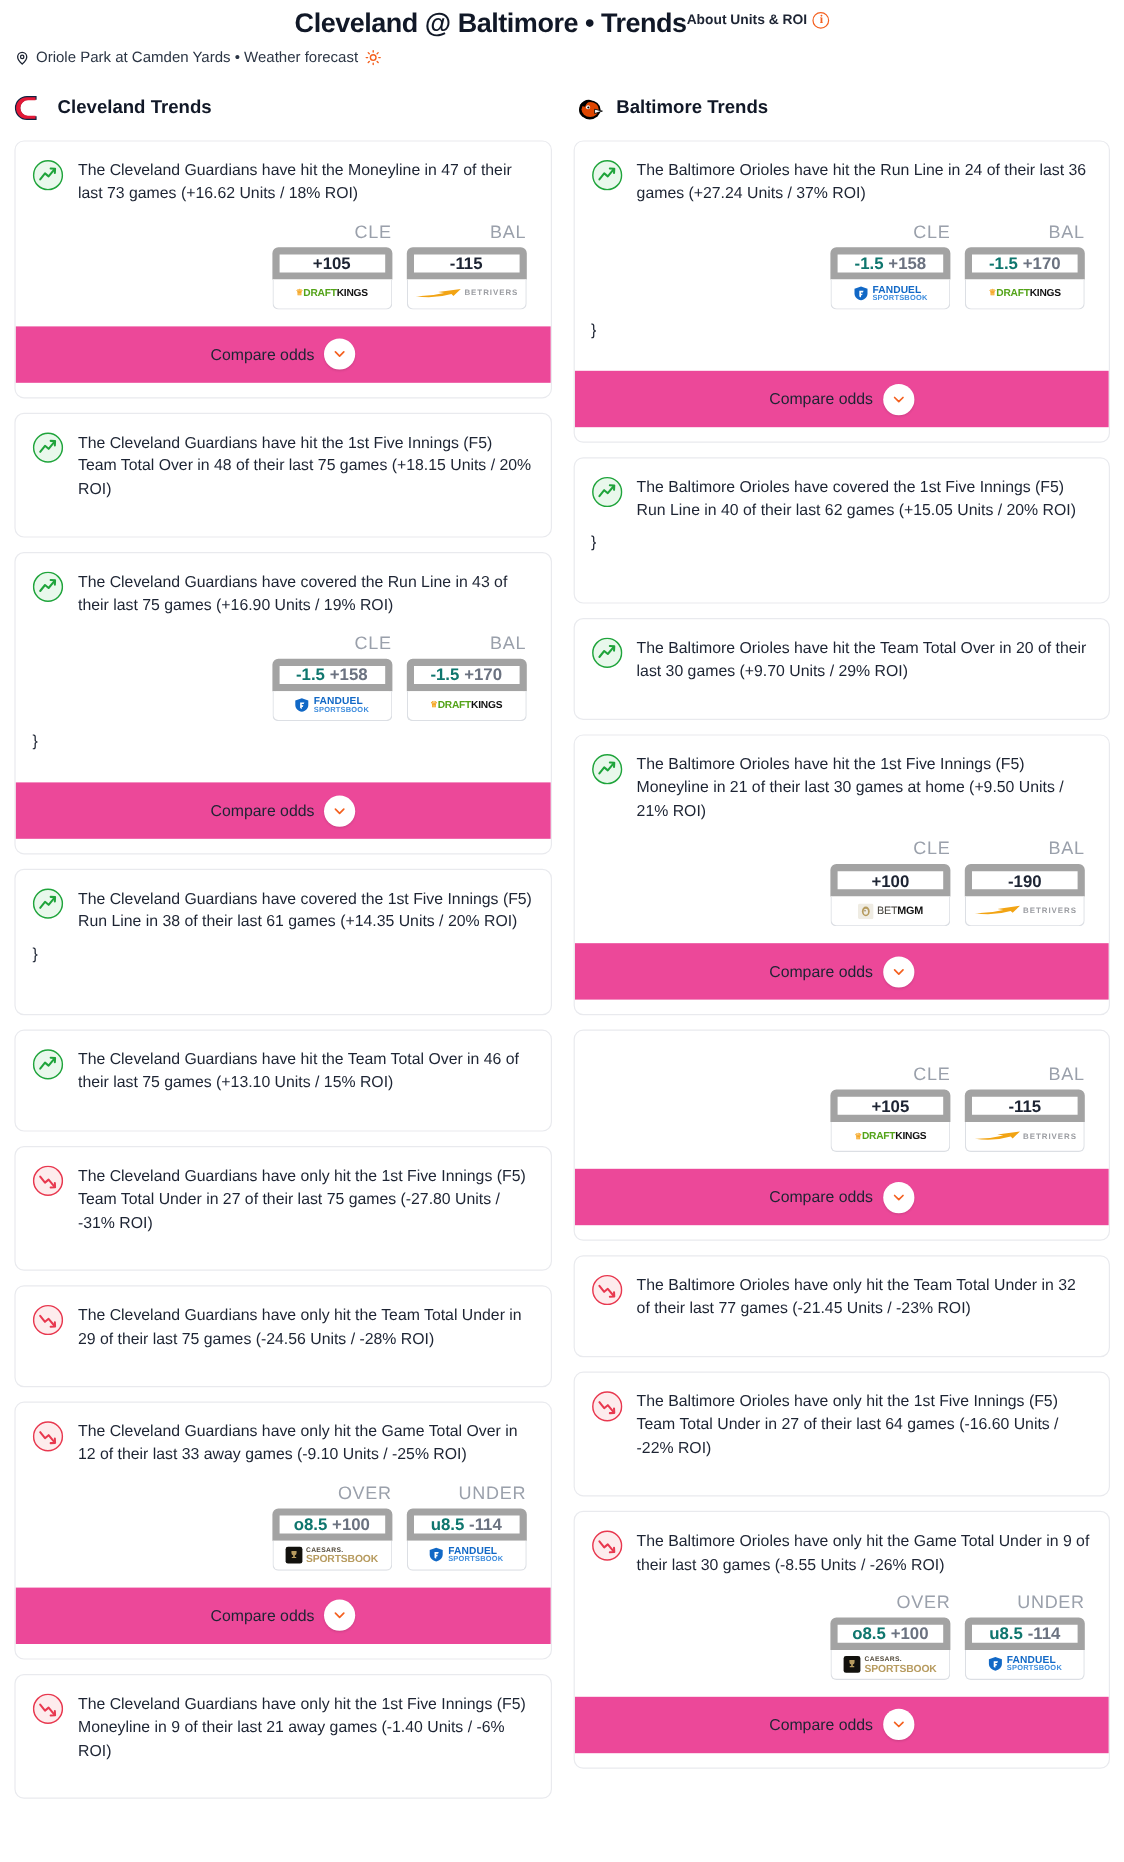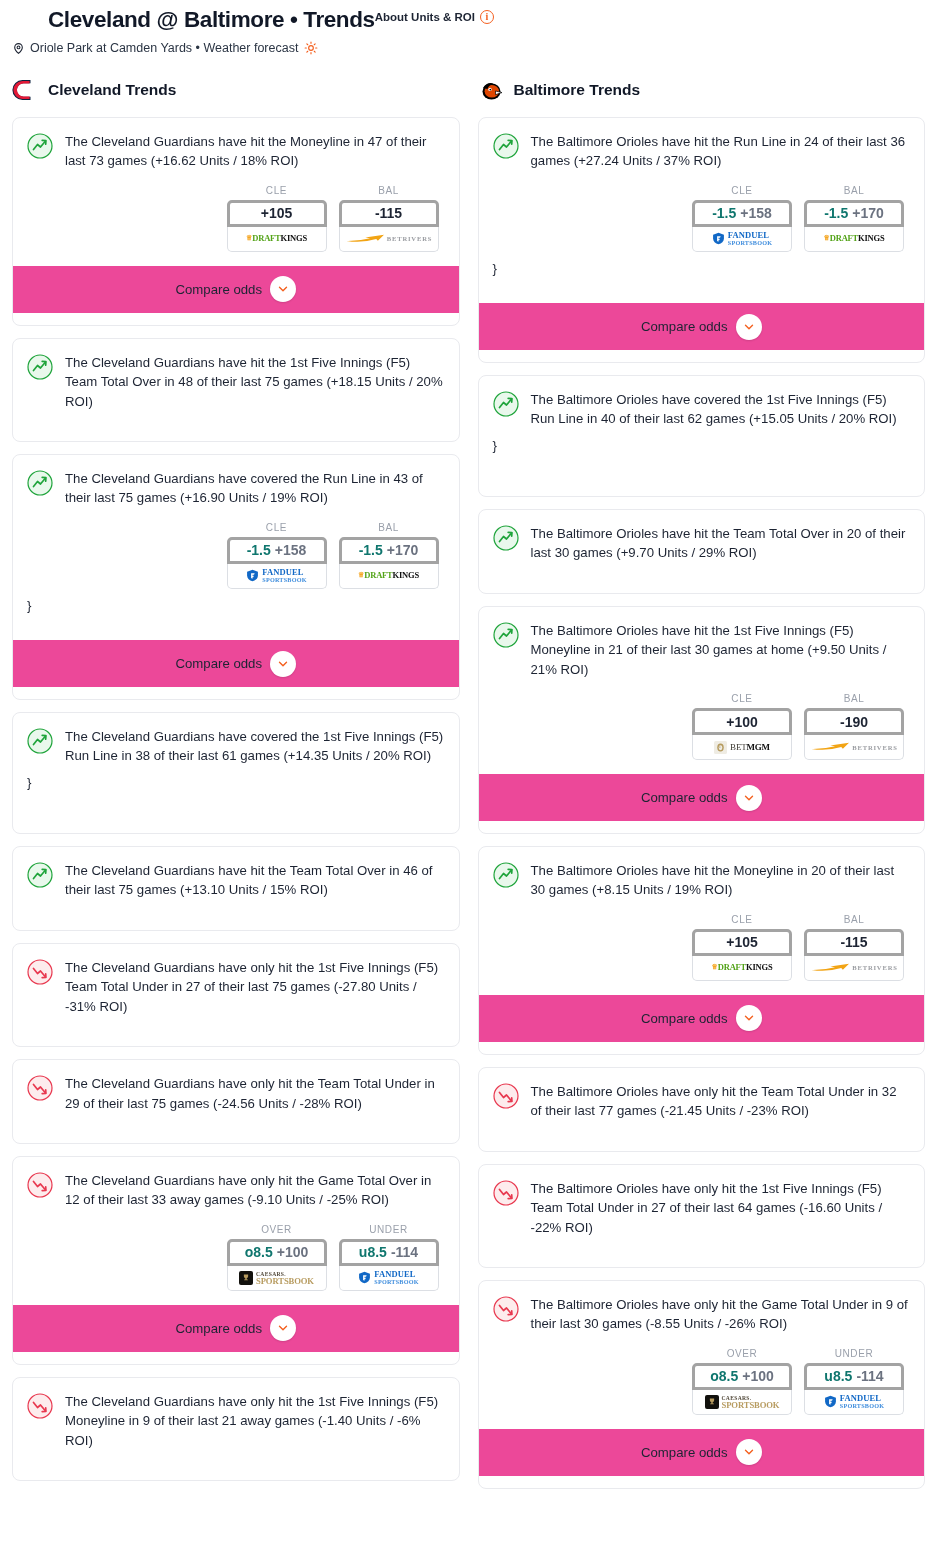--- a/index.html
+++ b/index.html
@@ -6,21 +6,21 @@
   html, body {
     width: 937px;
     background: #ffffff;
     font-family: "Liberation Sans", sans-serif;
     color: #1d2433;
   }
   body { padding: 0 0 8px 0; }
 
   
   .page-header { padding: 6px 12px 0 12px; position: relative; }
-  .title-row { display: flex; align-items: flex-start; justify-content: flex-start; margin-left: 36px; }
+  .title-row { display: flex; align-items: flex-start; justify-content: center; }
   .page-title {
     font-size: 22.5px;
     font-weight: bold;
     letter-spacing: -0.4px;
     color: #111827;
     line-height: 1.2;
   }
   .about-link {
     display: flex; align-items: center; gap: 5px;
     font-size: 11.5px; font-weight: bold; color: #1d2433;
@@ -63,41 +63,41 @@
   .card-pad { height: 18px; }
   .brace { font-size: 13.2px; color: #1d2433; line-height: 1; padding: 10px 0 14px 0; }
 
   
   .odds-row {
     display: flex; justify-content: flex-end; gap: 12px;
     margin-top: 14px; padding-right: 6px;
   }
   .odds-cell { width: 100px; }
   .odds-label {
-    text-align: center; font-size: 10px; letter-spacing: 0.6px;
+    text-align: right; font-size: 15px; letter-spacing: 0.6px;
     color: #9aa0ab; margin-bottom: 4px; font-weight: normal;
   }
   .odds-price {
-    border: 3px solid #a3a3a3;
+    border: 6px solid #a3a3a3;
     border-radius: 5px 5px 0 0;
     height: 27px; display: flex; align-items: center; justify-content: center;
     font-size: 14px; font-weight: bold; color: #1d2433; background: #fff;
     gap: 4px;
   }
   .odds-price .spread { color: #0f766e; }
   .odds-price .juice { color: #6b7280; font-weight: bold; }
   .odds-book {
     border: 1px solid #dcdfe4; border-top: none;
     border-radius: 0 0 5px 5px;
     height: 25px; display: flex; align-items: center; justify-content: center;
     background: #fff;
   }
 
   
-  .book-logo { height: 17px; display: flex; align-items: center; justify-content: center; font-family: Liberation Serif, serif; }
+  .book-logo { height: 17px; display: flex; align-items: center; justify-content: center; }
   .bk-dk { font-size: 8.5px; font-weight: bold; line-height: 7.5px; text-align: center; position: relative; }
   .bk-dk .crown { color: #f5a623; font-size: 7px; line-height: 5px; }
   .bk-dk .d1 { color: #53a318; letter-spacing: -0.2px; }
   .bk-dk .d2 { color: #111; letter-spacing: -0.2px; }
   .bk-fd { display: flex; align-items: center; gap: 3px; }
   .fd-shield { width: 13px; height: 13px; }
   .bk-fd .fd-txt { line-height: 7px; text-align: left; }
   .bk-fd .fd1 { font-size: 8.5px; font-weight: bold; color: #1168c6; letter-spacing: 0.1px; }
   .bk-fd .fd2 { font-size: 6.2px; font-weight: bold; color: #3f8ddd; letter-spacing: 0.2px; }
   .bk-br { text-align: center; line-height: 7px; }
@@ -527,28 +527,20 @@
         <div class="compare-bar">
           <span class="compare-label">Compare odds</span>
           <span class="chev-btn">
             <svg viewBox="0 0 24 24" width="14" height="14">
               <path d="M6 9 L12 15 L18 9" fill="none" stroke="#f4601f" stroke-width="2.4" stroke-linecap="round" stroke-linejoin="round"></path>
             </svg>
           </span>
         </div>
       </div>
       <div class="trend-card">
-        <div class="trend-top">
-          <span class="trend-icon"><svg viewBox="0 0 26 26" width="26" height="26">
-              <circle cx="13" cy="13" r="12" fill="#e9f8ec" stroke="#1fa43b" stroke-width="1.2"></circle>
-              <path d="M6.5 16.5 L10.5 11.5 L13.5 14 L18.5 8" fill="none" stroke="#1fa43b" stroke-width="1.7" stroke-linecap="round" stroke-linejoin="round"></path>
-              <path d="M15.2 7.4 L18.9 7.6 L18.7 11.2" fill="none" stroke="#1fa43b" stroke-width="1.7" stroke-linecap="round" stroke-linejoin="round"></path>
-            </svg></span>
-          <div class="trend-text">The Baltimore Orioles have hit the Moneyline in 20 of their last 30 games (+8.15 Units / 19% ROI)</div>
-        </div>
         <div class="odds-row">
           <div class="odds-cell">
             <div class="odds-label">CLE</div>
             <div class="odds-price">
               <span>+105</span>
             </div>
             <div class="odds-book">
               <div class="book-logo bk-dk">
                 <div class="crown">♕</div>
                 <div class="d1">DRAFT</div>

